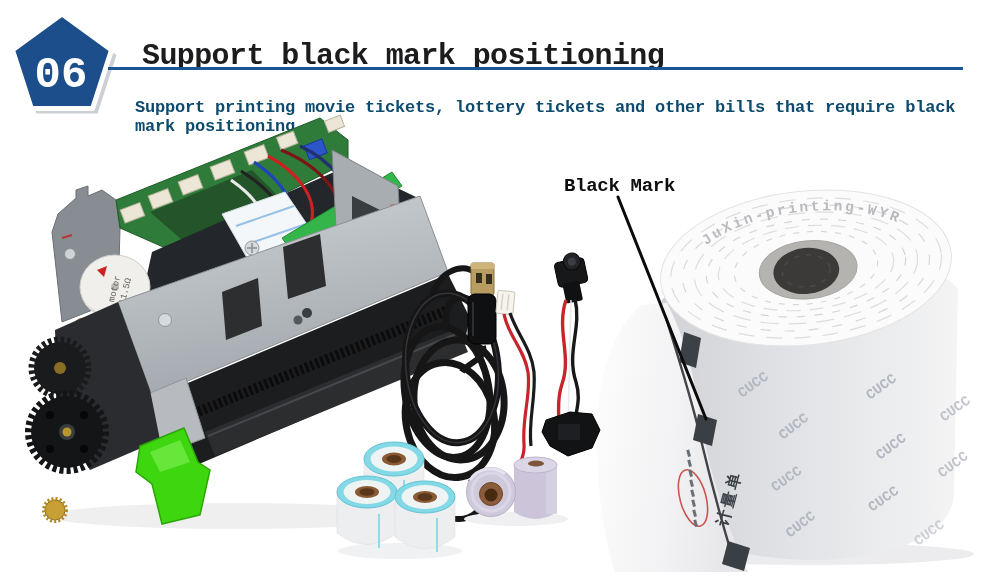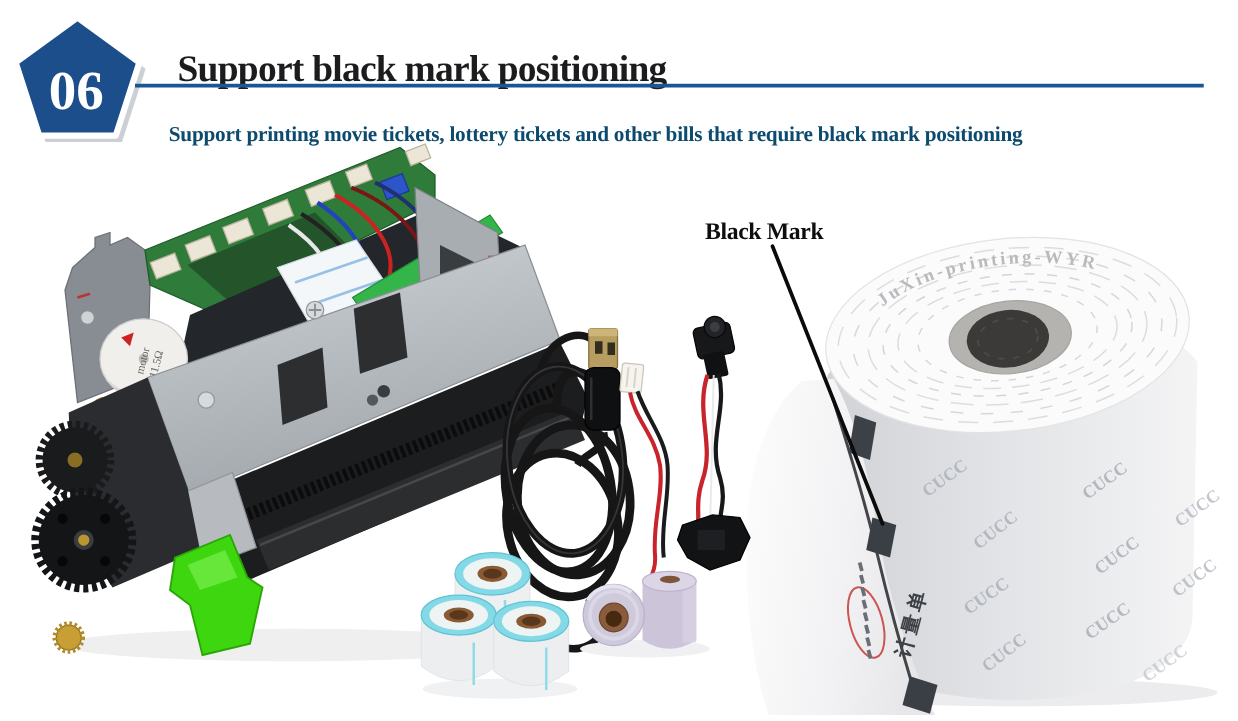--- a/index.html
+++ b/index.html
@@ -1,18 +1,18 @@
 <!DOCTYPE html>
 <html><head>
 <meta charset="utf-8">
 <style>
   html,body { margin:0; padding:0; background:#ffffff; }
   .canvas {
     position:relative; width:990px; height:577px; background:#ffffff;
-    overflow:hidden; font-family:Liberation Serif, serif;
+    overflow:hidden; font-family:Liberation Mono, monospace;
   }
   .badge { position:absolute; left:4px; top:6px; width:118px; height:118px; }
   .title {
     position:absolute; left:130px; top:27px; margin:12px;
     font-size:30px; font-weight:700; color:#1c1c1e; letter-spacing:-0.6px;
   }
   .divider {
     position:absolute; left:108px; top:67px; width:855px; height:3px;
     background:#185793;
   }

